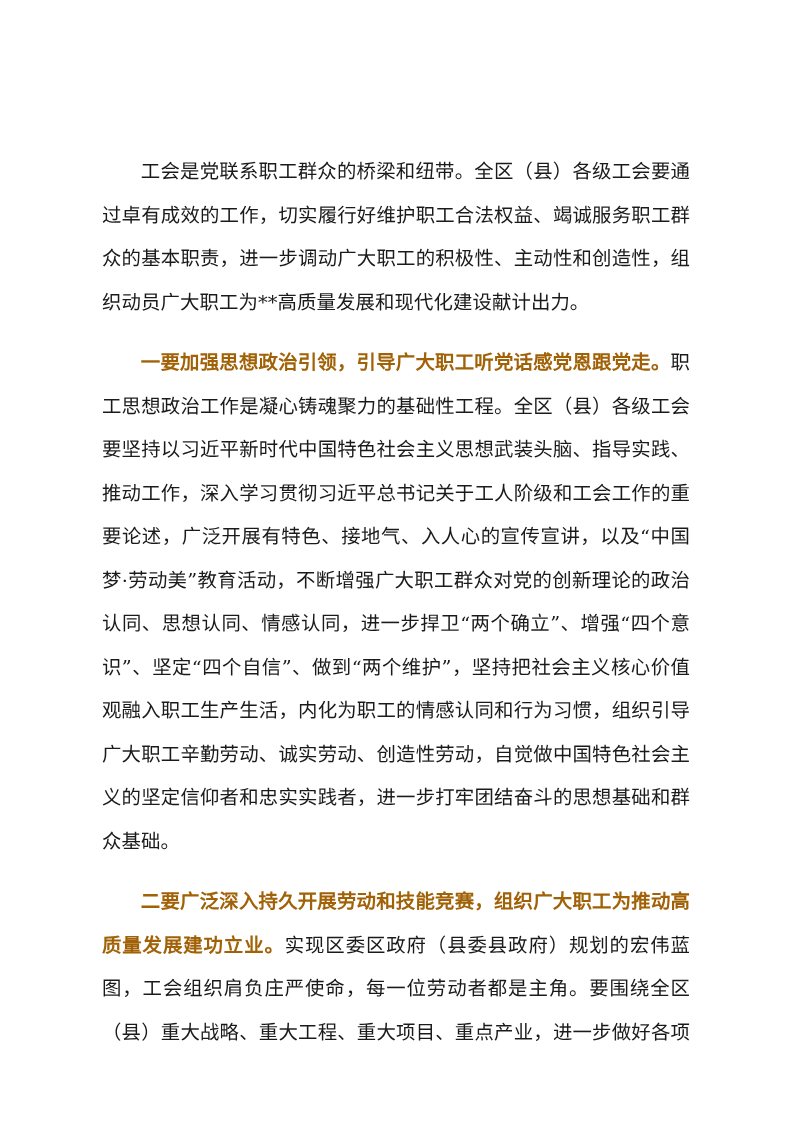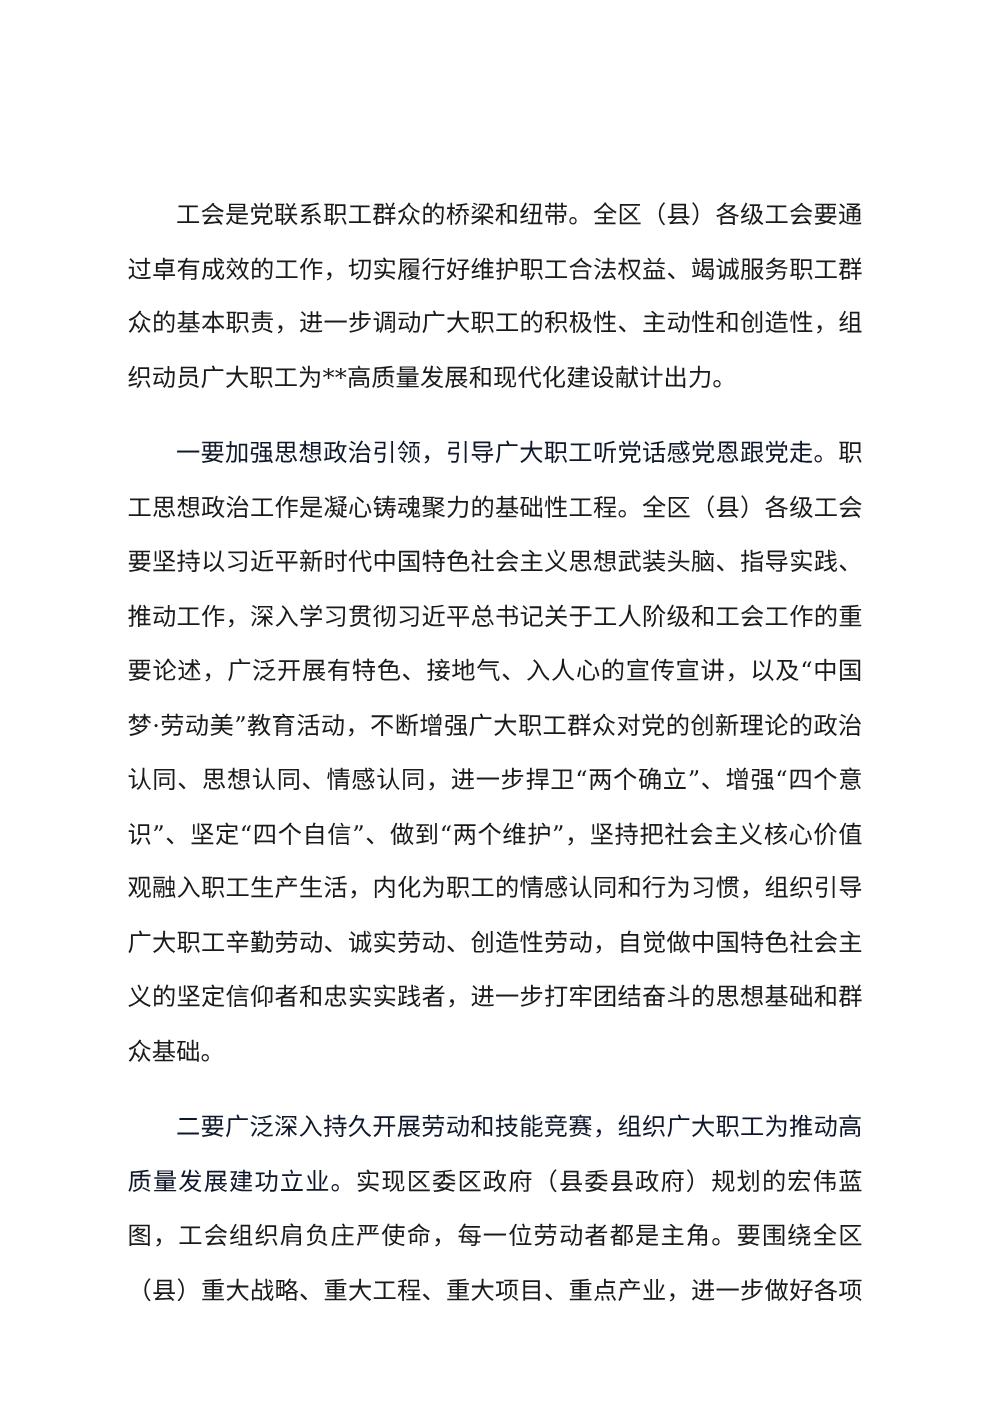--- a/index.html
+++ b/index.html
@@ -37,22 +37,22 @@
     margin: 0;
     word-break: break-all;
     letter-spacing: 0.1px;
   }
 
   .para + .para {
     margin-top: 17px;
   }
 
   .lead {
-    font-weight: normal;
-    color: #0f172a;
+    font-weight: bold;
+    color: #a16207;
   }
 </style>
 </head>
 <body>
 
 <div class="page">
   <div class="doc-body">
 
     <p class="para">
       <span class="body-text">工会是党联系职工群众的桥梁和纽带。全区（县）各级工会要通过卓有成效的工作，切实履行好维护职工合法权益、竭诚服务职工群众的基本职责，进一步调动广大职工的积极性、主动性和创造性，组织动员广大职工为**高质量发展和现代化建设献计出力。</span>

